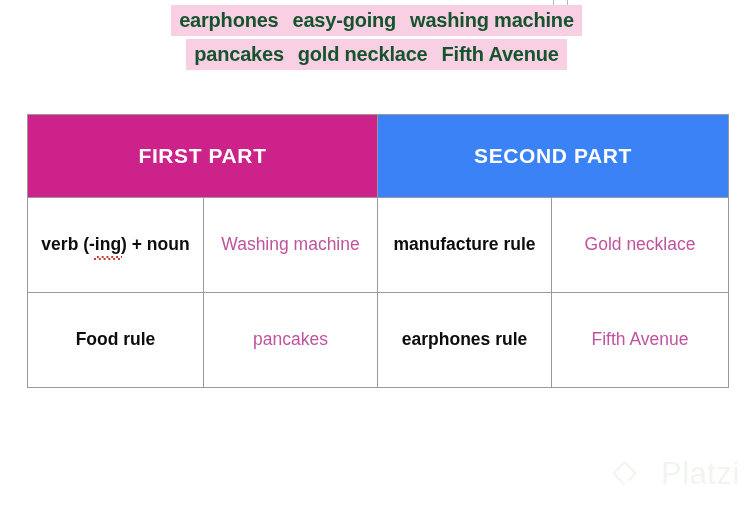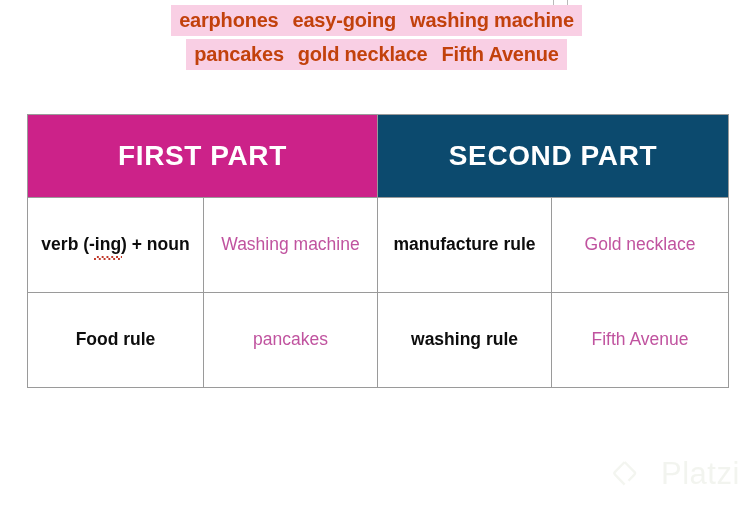--- a/index.html
+++ b/index.html
@@ -40,21 +40,21 @@
   }
   .bank-line {
     display: block;
     white-space: nowrap;
     line-height: 1.0;
     margin-bottom: 3px;
   }
   .bank-line .hl {
     display: inline-block;
     background: #f9cfe4;
-    color: #c2410c;
+    color: #14532d;
     font-weight: bold;
     font-size: 20px;
     letter-spacing: -0.2px;
     padding: 5px 4px 6px 4px;
   }
   .bank-word { padding: 0 7px; }
   .bank-word.first { padding-left: 4px; }
   .bank-word.last  { padding-right: 4px; }
 
   
@@ -77,25 +77,25 @@
   col.c2 { width: 174px; }
   col.c3 { width: 174px; }
   col.c4 { width: 177px; }
 
   th.hdr {
     height: 82px;
     text-align: center;
     vertical-align: middle;
     color: #ffffff;
     font-weight: bold;
-    font-size: 28px;
+    font-size: 21px;
     letter-spacing: 0.6px;
   }
   th.hdr-first  { background: #cc2289; border-color: #cc2289; border-right-color:#9a9a9a; }
-  th.hdr-second { background: #0c4a6e; border-color: #0b8fd0; }
+  th.hdr-second { background: #3b82f6; border-color: #0b8fd0; }
 
   td.cell {
     height: 94px;
     text-align: center;
     vertical-align: middle;
     font-size: 17.5px;
     line-height: 1.25;
     padding: 0 6px;
   }
   td.rule {
@@ -183,21 +183,21 @@
         <span>manufacture rule</span><span class="squiggle-slot"></span><span></span>
       </td>
       <td class="cell example">Gold necklace</td>
     </tr>
     <tr>
       <td class="cell rule">
         <span>Food rule</span><span class="squiggle-slot"></span><span></span>
       </td>
       <td class="cell example">pancakes</td>
       <td class="cell rule">
-        <span>washing rule</span><span class="squiggle-slot"></span><span></span>
+        <span>earphones rule</span><span class="squiggle-slot"></span><span></span>
       </td>
       <td class="cell example">Fifth Avenue</td>
     </tr>
   </tbody>
 </table>
 
 <div id="watermark">
   <svg width="30" height="30" viewBox="0 0 32 32">
     <g fill="none" stroke="#e4e8dc" stroke-width="2.6" stroke-linejoin="round">
       <path d="M13.5 3.2 L3.2 13.8 a2 2 0 0 0 0 2.8 L13.5 27.4"></path>

